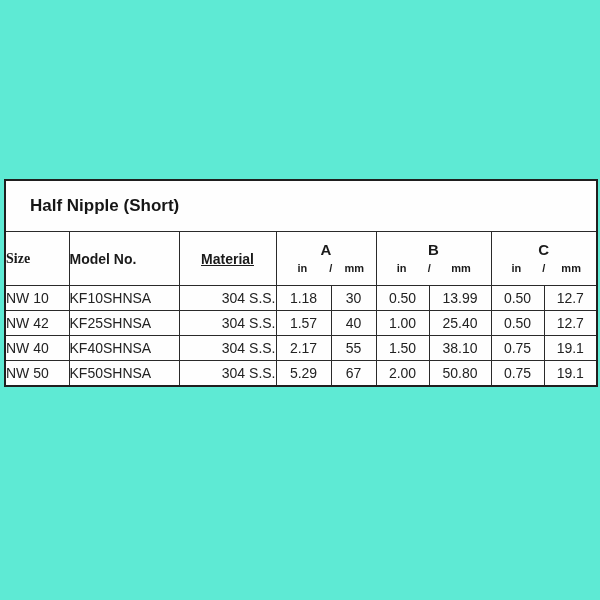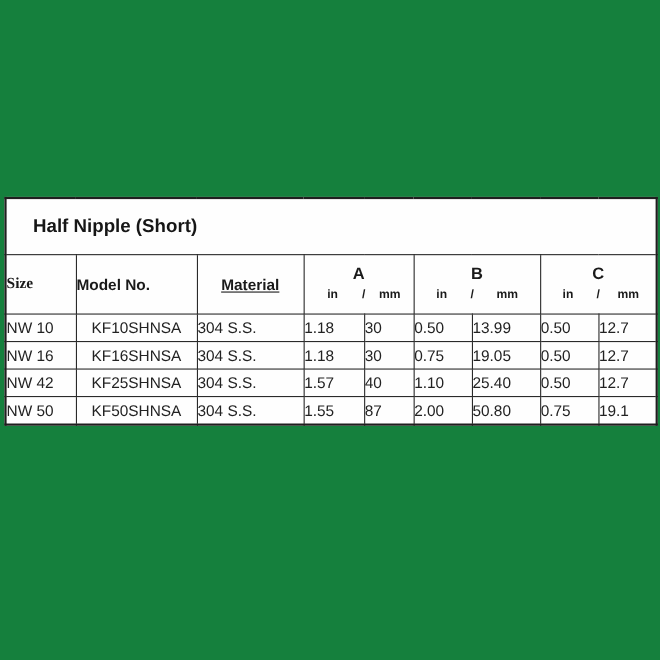--- a/index.html
+++ b/index.html
@@ -4,21 +4,21 @@
 <style>
   html, body {
     margin: 0;
     padding: 0;
     background: #ffffff;
   }
   .sheet {
     position: relative;
     width: 600px;
     height: 600px;
-    background: #15803d;
+    background: #5eead4;
     font-family: "Liberation Sans", sans-serif;
     color: #1c1c1c;
     overflow: hidden;
   }
   table.spec {
     position: absolute;
     left: 4px;
     top: 179px;
     width: 592px;
     border-collapse: collapse;
@@ -58,23 +58,23 @@
   .group-units { display: flex; align-items: center; font-size: 11px; font-weight: bold; line-height: 18px; }
   .unit-in, .unit-mm { text-align: center; }
   .unit-slash { flex: 0 0 auto; padding: 0 1px; }
   
   .g-a .unit-in { flex: 55; } .g-a .unit-mm { flex: 45; }
   .g-b .unit-in { flex: 53; } .g-b .unit-mm { flex: 62; }
   .g-c .unit-in { flex: 53; } .g-c .unit-mm { flex: 53; }
   
   tr.data-row td { height: 24px; vertical-align: middle; color: #222222; }
   td.c-size  { text-align: left; padding-left: 9px; }
-  td.c-model { text-align: center; padding-left: 8px; }
-  td.c-material { text-align: left; }
-  td.c-num { }
+  td.c-model { text-align: left; padding-left: 8px; }
+  td.c-material { text-align: right; }
+  td.c-num { text-align: center; }
 </style>
 </head>
 <body>
 
 <div class="sheet">
   <table class="spec">
     <colgroup>
       <col style="width:64px">
         <col style="width:110px">
         <col style="width:97px">
@@ -132,47 +132,47 @@
       <td class="c-model">KF10SHNSA</td>
       <td class="c-material">304 S.S.</td>
       <td class="c-num">1.18</td>
       <td class="c-num">30</td>
       <td class="c-num">0.50</td>
       <td class="c-num">13.99</td>
       <td class="c-num">0.50</td>
       <td class="c-num">12.7</td>
     </tr>
     <tr class="data-row">
-      <td class="c-size">NW 16</td>
-      <td class="c-model">KF16SHNSA</td>
-      <td class="c-material">304 S.S.</td>
-      <td class="c-num">1.18</td>
-      <td class="c-num">30</td>
-      <td class="c-num">0.75</td>
-      <td class="c-num">19.05</td>
-      <td class="c-num">0.50</td>
-      <td class="c-num">12.7</td>
-    </tr>
-    <tr class="data-row">
       <td class="c-size">NW 42</td>
       <td class="c-model">KF25SHNSA</td>
       <td class="c-material">304 S.S.</td>
       <td class="c-num">1.57</td>
       <td class="c-num">40</td>
-      <td class="c-num">1.10</td>
+      <td class="c-num">1.00</td>
       <td class="c-num">25.40</td>
       <td class="c-num">0.50</td>
       <td class="c-num">12.7</td>
     </tr>
     <tr class="data-row">
+      <td class="c-size">NW 40</td>
+      <td class="c-model">KF40SHNSA</td>
+      <td class="c-material">304 S.S.</td>
+      <td class="c-num">2.17</td>
+      <td class="c-num">55</td>
+      <td class="c-num">1.50</td>
+      <td class="c-num">38.10</td>
+      <td class="c-num">0.75</td>
+      <td class="c-num">19.1</td>
+    </tr>
+    <tr class="data-row">
       <td class="c-size">NW 50</td>
       <td class="c-model">KF50SHNSA</td>
       <td class="c-material">304 S.S.</td>
-      <td class="c-num">1.55</td>
-      <td class="c-num">87</td>
+      <td class="c-num">5.29</td>
+      <td class="c-num">67</td>
       <td class="c-num">2.00</td>
       <td class="c-num">50.80</td>
       <td class="c-num">0.75</td>
       <td class="c-num">19.1</td>
     </tr>
   </tbody>
     </table>
 </div>
 
 </body></html>

